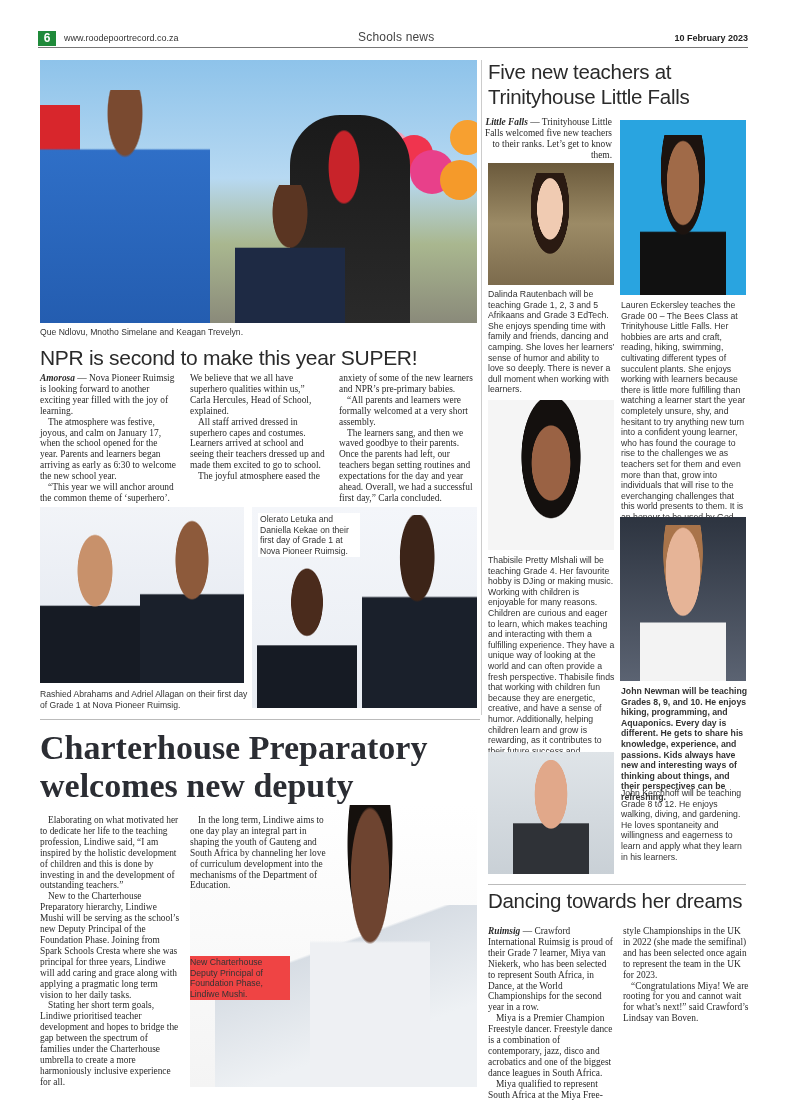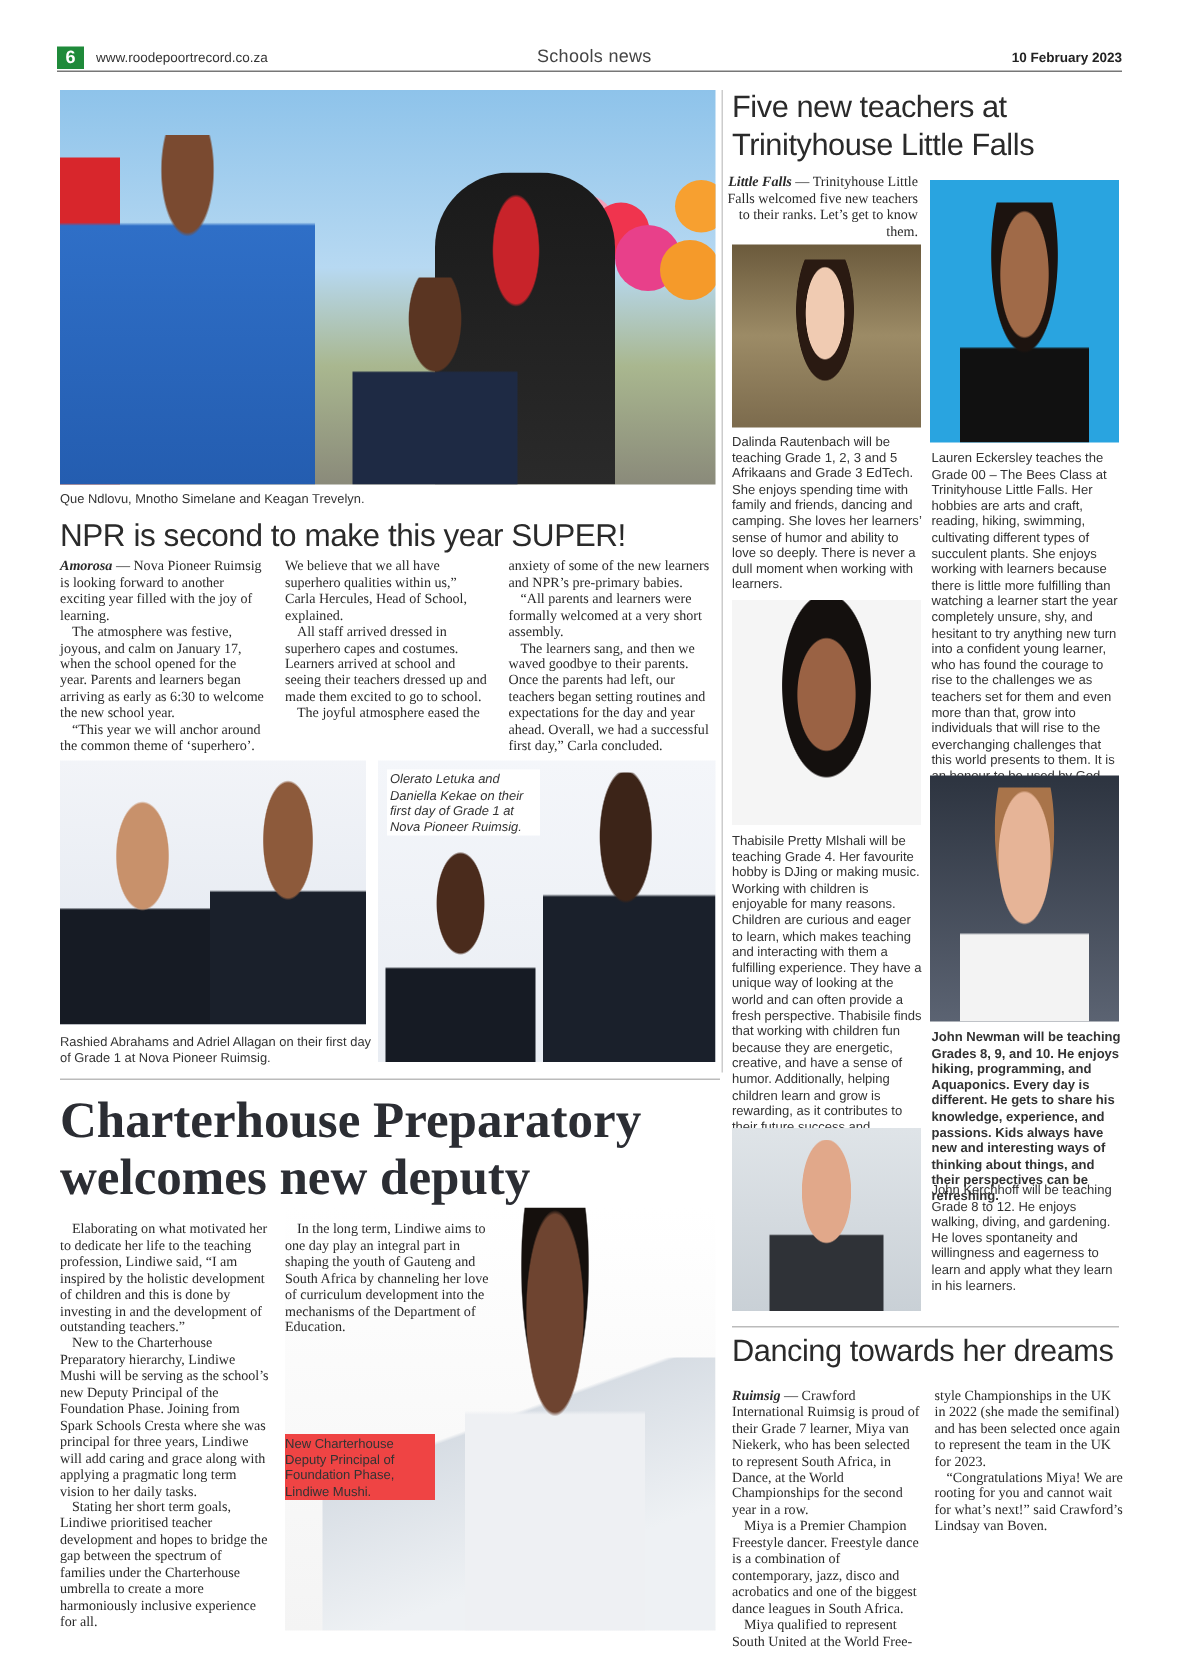--- a/index.html
+++ b/index.html
@@ -26,21 +26,21 @@
 
   .ph-boys { left: 40px; top: 507px; width: 204px; height: 176px;
     background: linear-gradient(180deg, #f2f4f8 0%, #e8ecf3 60%, #dfe3ea 100%); }
   .ph-boys .k1 { position:absolute; left:0; top:20px; width:100px; height:156px; background: radial-gradient(ellipse at 55% 28%, #c8916b 0 22%, transparent 23%), linear-gradient(180deg, transparent 50%, #161b24 51%); }
   .ph-boys .k2 { position:absolute; left:100px; top:10px; width:104px; height:166px; background: radial-gradient(ellipse at 50% 26%, #8d5a3b 0 22%, transparent 23%), linear-gradient(180deg, transparent 46%, #1a202b 47%); }
 
   .ph-girls { left: 252px; top: 507px; width: 225px; height: 201px;
     background: linear-gradient(180deg, #f4f6fa 0%, #e9edf3 100%); }
   .ph-girls .g1 { position:absolute; left:5px; top:60px; width:100px; height:141px; background: radial-gradient(ellipse at 50% 25%, #4a2b1c 0 22%, transparent 23%), linear-gradient(180deg, transparent 55%, #161b24 56%); }
   .ph-girls .g2 { position:absolute; left:110px; top:8px; width:115px; height:193px; background: radial-gradient(ellipse at 48% 22%, #3c2418 0 20%, transparent 21%), linear-gradient(180deg, transparent 42%, #1a202b 43%); }
-  .girls-cap { position:absolute; left:258px; top:513px; width:102px; background:#fff; padding:1px 2px;font-style:italic; }
+  .girls-cap { position:absolute; left:258px; top:513px; width:102px; background:#fff; padding:1px 2px; }
 
   .ph-t1 { left: 488px; top: 163px; width: 126px; height: 122px; background: linear-gradient(180deg, #6b5a3c 0%, #9c8b66 50%, #7c6b4d 100%); }
   .ph-t1 .f { position:absolute; left:30px; top:10px; width:64px; height:112px; background: radial-gradient(ellipse at 50% 32%, #f0cbb2 0 28%, transparent 29%), radial-gradient(ellipse at 50% 30%, #2a1a12 0 42%, transparent 43%); }
   .ph-t2 { left: 620px; top: 120px; width: 126px; height: 175px; background: #29a4e0; }
   .ph-t2 .f { position:absolute; left:20px; top:15px; width:86px; height:160px; background: radial-gradient(ellipse at 50% 30%, #a06a48 0 26%, transparent 27%), radial-gradient(ellipse at 50% 22%, #1c130f 0 36%, transparent 37%), linear-gradient(180deg, transparent 60%, #111 61%); }
   .ph-t3 { left: 488px; top: 400px; width: 126px; height: 150px; background: #f5f5f5; }
   .ph-t3 .f { position:absolute; left:18px; top:0; width:90px; height:150px; background: radial-gradient(ellipse at 50% 42%, #9a6244 0 30%, transparent 31%), radial-gradient(ellipse at 50% 38%, #14100e 0 46%, transparent 47%); }
   .ph-t4 { left: 620px; top: 517px; width: 126px; height: 164px; background: linear-gradient(180deg, #2d3440 0%, #5b6372 100%); }
   .ph-t4 .f { position:absolute; left:20px; top:8px; width:86px; height:156px; background: radial-gradient(ellipse at 50% 30%, #e6b497 0 28%, transparent 29%), radial-gradient(ellipse at 50% 18%, #a9744a 0 32%, transparent 33%), linear-gradient(180deg, transparent 62%, #f3f3f3 63%); }
   .ph-t5 { left: 488px; top: 752px; width: 126px; height: 122px; background: linear-gradient(180deg, #dfe4e8 0%, #c9d0d6 100%); }
@@ -170,18 +170,18 @@
 </div>
 <div class="col" style="left:190px;top:815px;width:140px;">
   <p>In the long term, Lindiwe aims to one day play an integral part in shaping the youth of Gauteng and South Africa by channeling her love of curriculum development into the mechanisms of the Department of Education.</p>
 </div>
 
 <div class="rule" style="left:488px;top:884px;width:258px;"></div>
 <h1 class="h-sans h-dance">Dancing towards her dreams</h1>
 <div class="col" style="left:488px;top:926px;width:125px;">
   <p class="first"><span class="dl">Ruimsig</span> <span>— Crawford International Ruimsig is proud of their Grade 7 learner, Miya van Niekerk, who has been selected to represent South Africa, in Dance, at the World Championships for the second year in a row.</span></p>
   <p>Miya is a Premier Champion Freestyle dancer. Freestyle dance is a combination of contemporary, jazz, disco and acrobatics and one of the biggest dance leagues in South Africa.</p>
-  <p>Miya qualified to represent South United at the World Free-</p>
+  <p>Miya qualified to represent South Africa at the Miya Free-</p>
 </div>
 <div class="col" style="left:623px;top:926px;width:126px;">
   <p class="first">style Championships in the UK in 2022 (she made the semifinal) and has been selected once again to represent the team in the UK for 2023.</p>
   <p>“Congratulations Miya! We are rooting for you and cannot wait for what’s next!” said Crawford’s Lindsay van Boven.</p>
 </div>
 
 </body></html>

